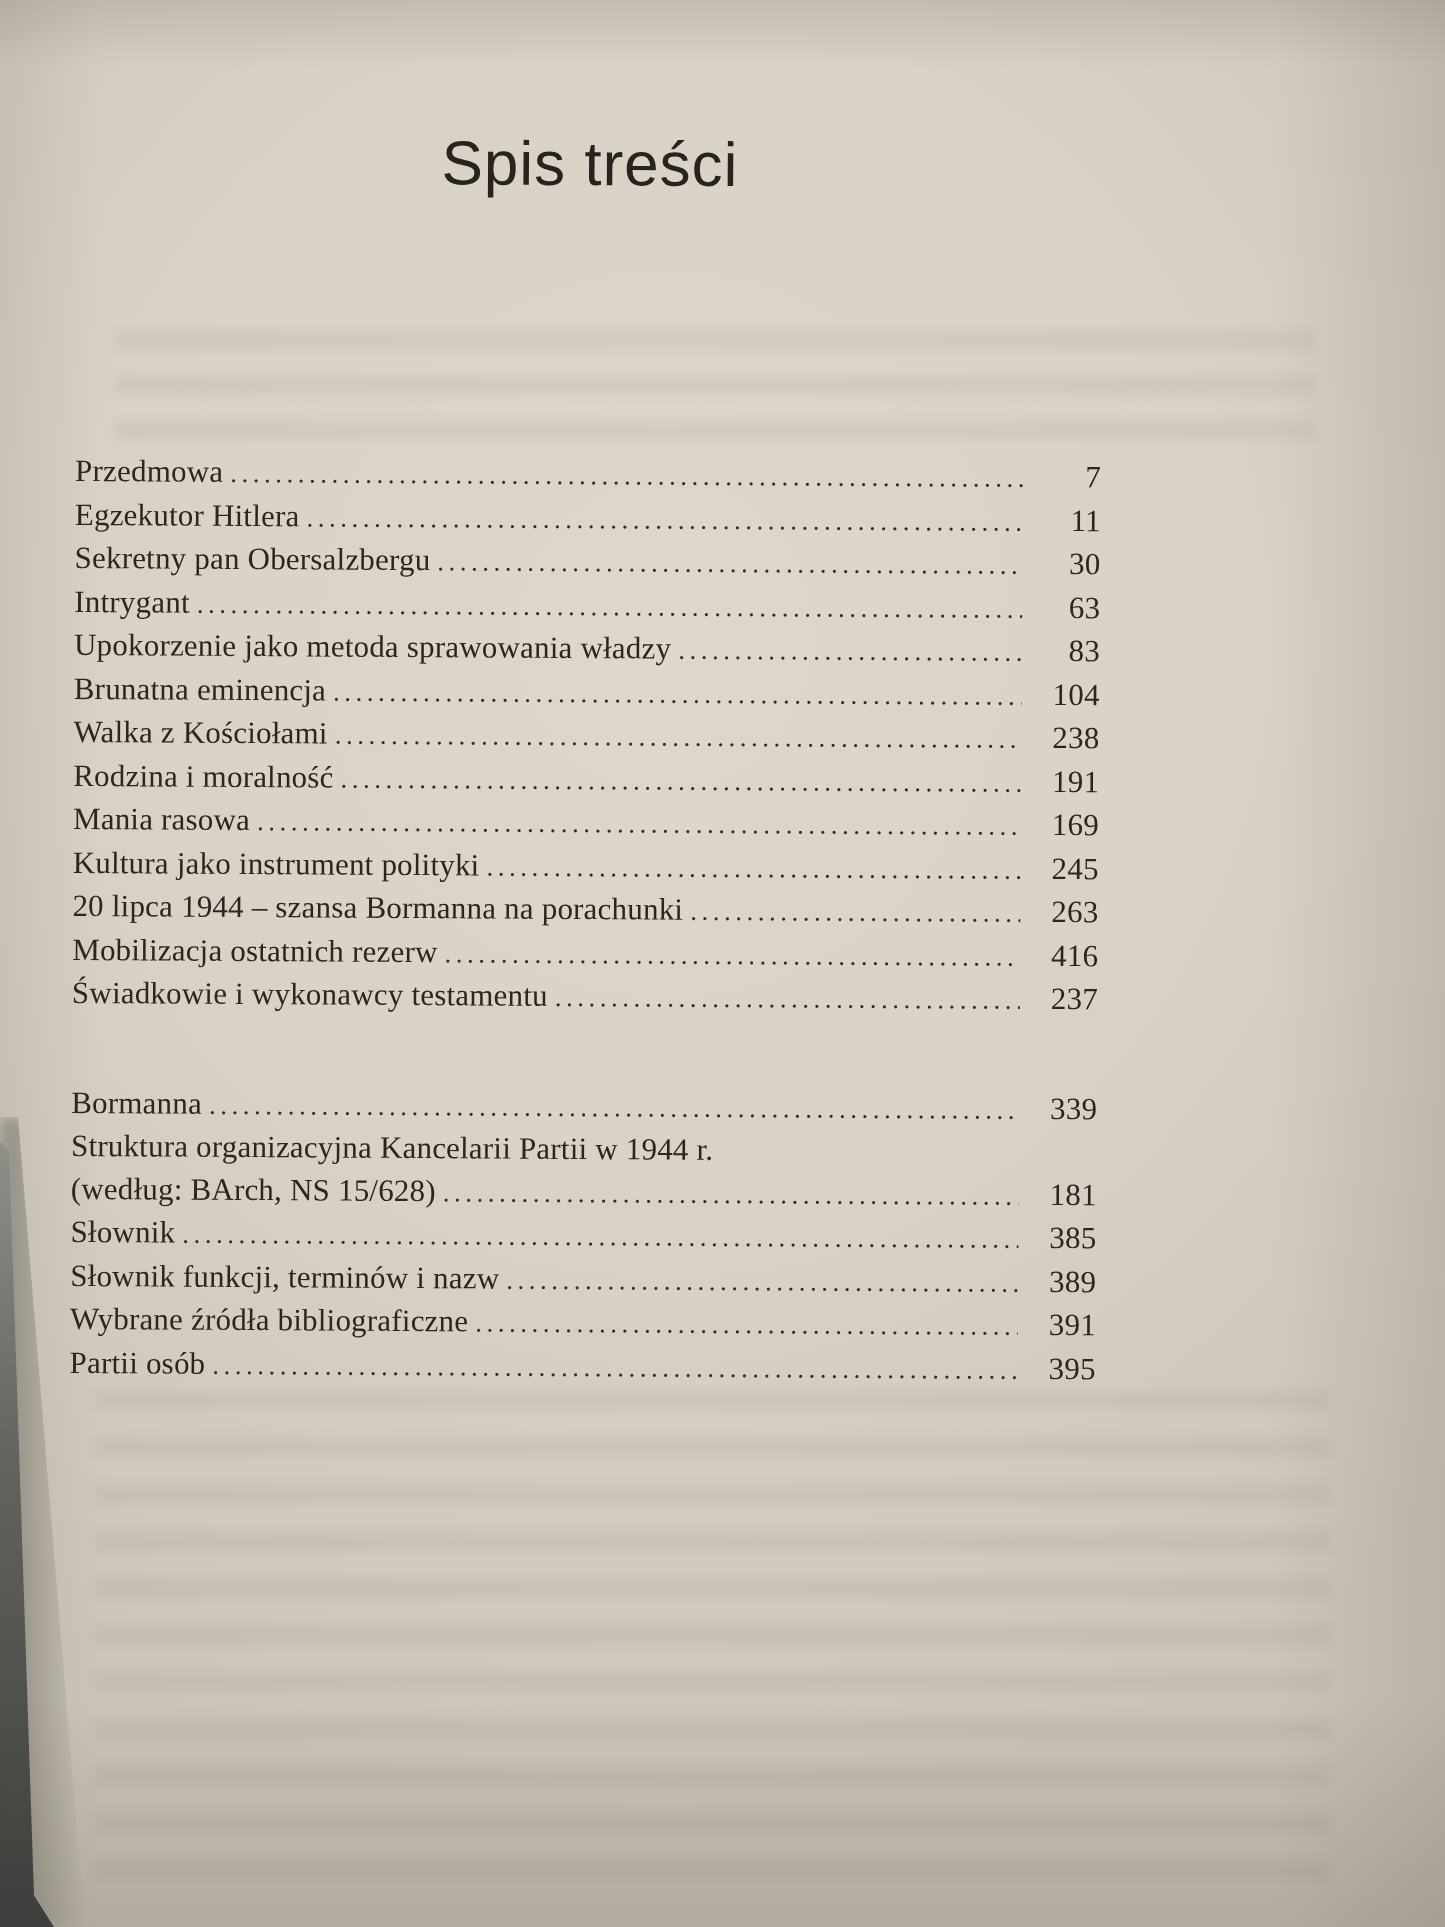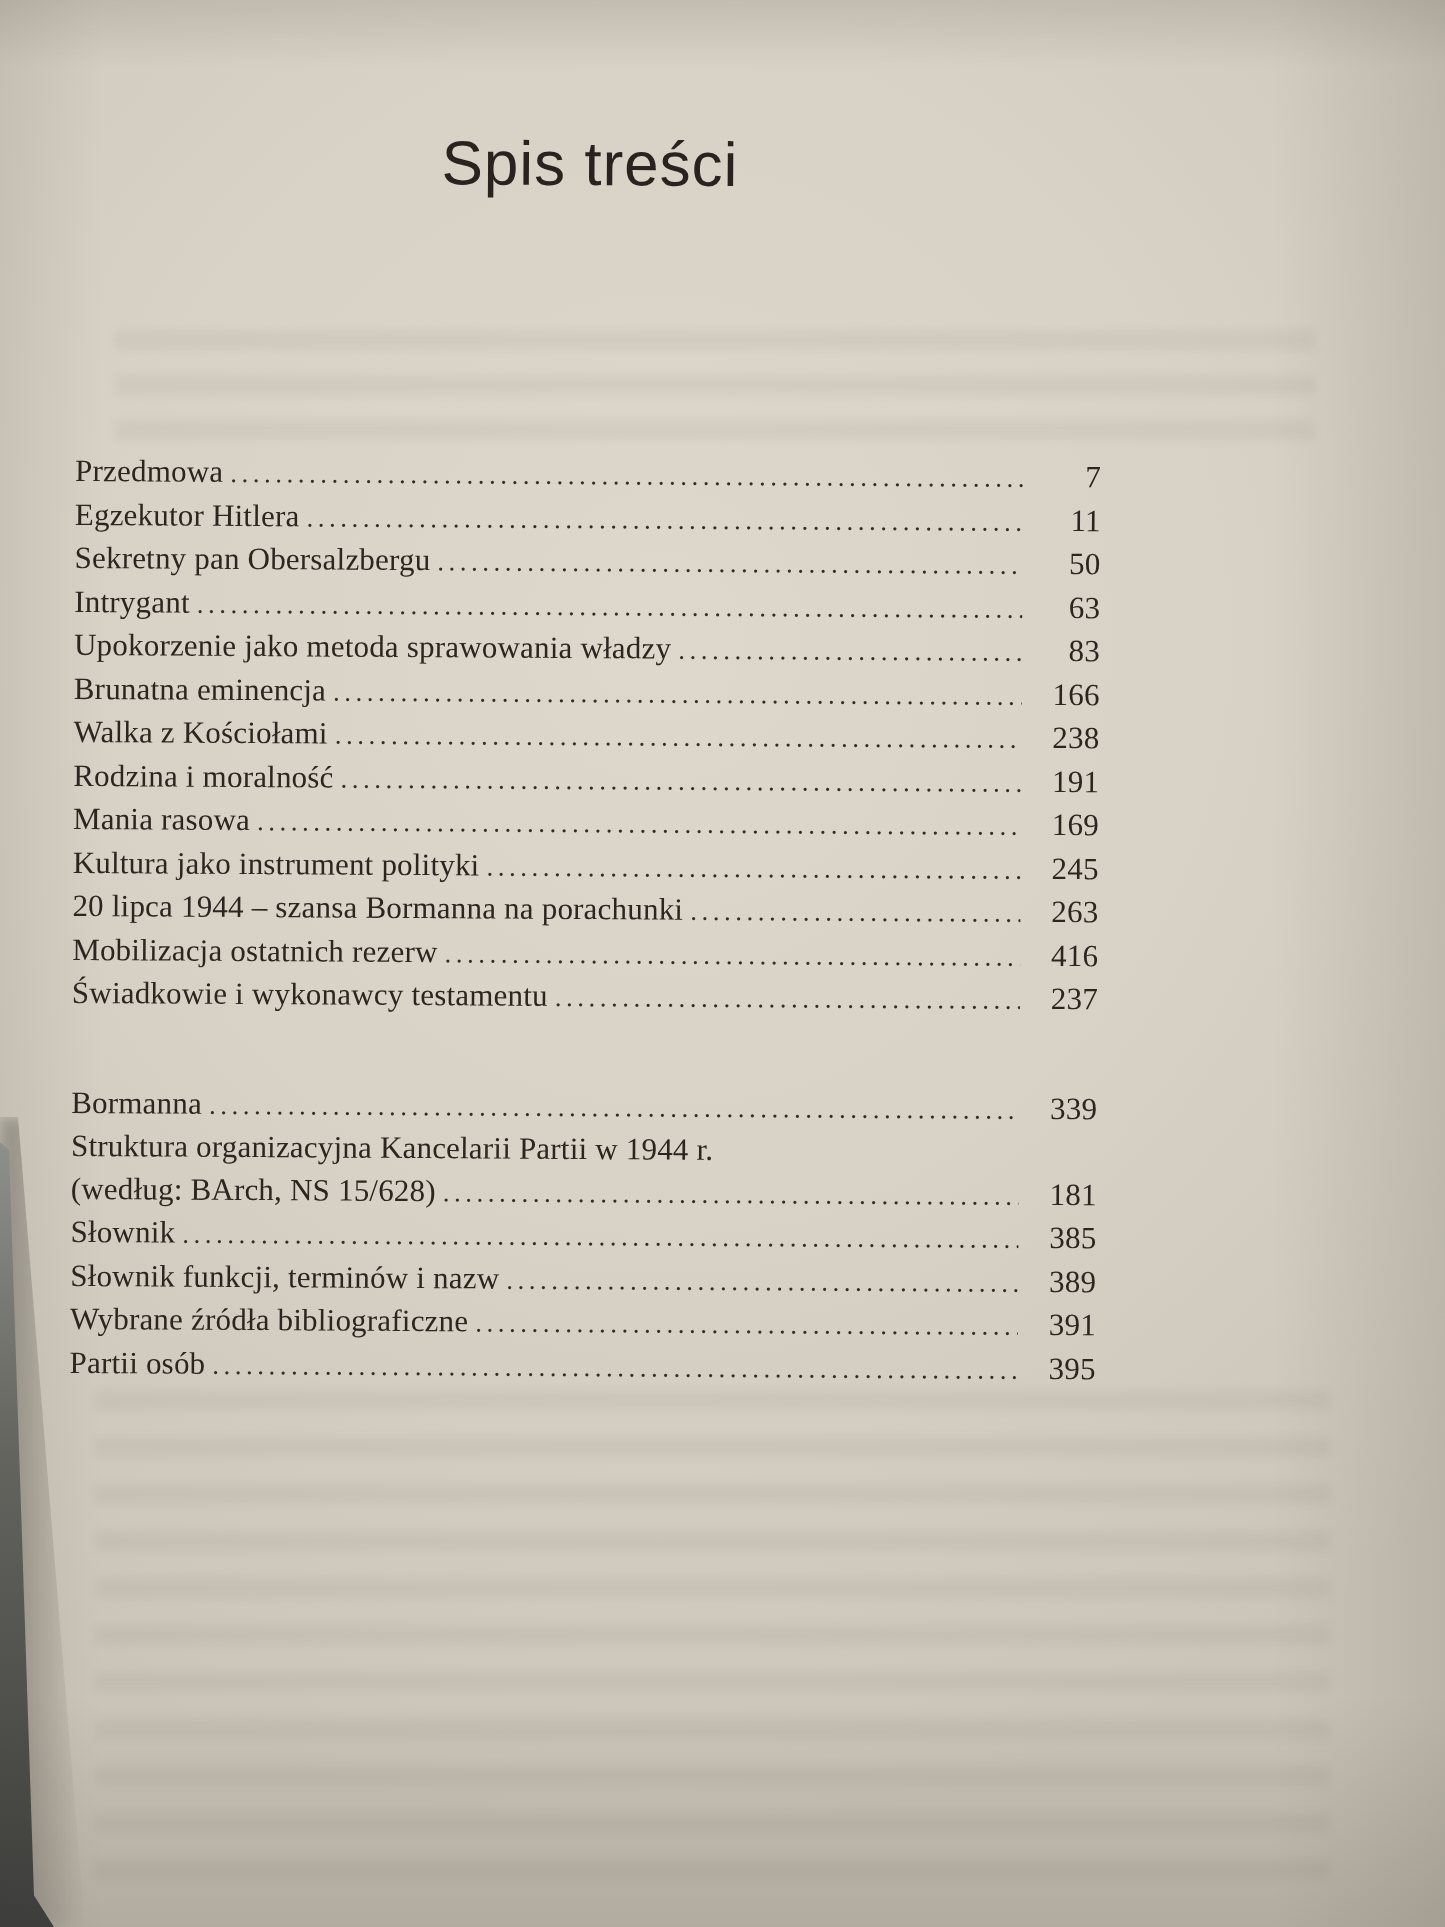--- a/index.html
+++ b/index.html
@@ -113,36 +113,36 @@
           <span class="toc-page">7</span>
         </div>
         <div class="toc-row">
           <span class="toc-label">Egzekutor Hitlera</span>
           <span class="toc-dots"></span>
           <span class="toc-page">11</span>
         </div>
         <div class="toc-row">
           <span class="toc-label">Sekretny pan Obersalzbergu</span>
           <span class="toc-dots"></span>
-          <span class="toc-page">50</span>
+          <span class="toc-page">30</span>
         </div>
         <div class="toc-row">
           <span class="toc-label">Intrygant</span>
           <span class="toc-dots"></span>
           <span class="toc-page">63</span>
         </div>
         <div class="toc-row">
           <span class="toc-label">Upokorzenie jako metoda sprawowania władzy</span>
           <span class="toc-dots"></span>
           <span class="toc-page">83</span>
         </div>
         <div class="toc-row">
           <span class="toc-label">Brunatna eminencja</span>
           <span class="toc-dots"></span>
-          <span class="toc-page">166</span>
+          <span class="toc-page">104</span>
         </div>
         <div class="toc-row">
           <span class="toc-label">Walka z Kościołami</span>
           <span class="toc-dots"></span>
           <span class="toc-page">238</span>
         </div>
         <div class="toc-row">
           <span class="toc-label">Rodzina i moralność</span>
           <span class="toc-dots"></span>
           <span class="toc-page">191</span>

